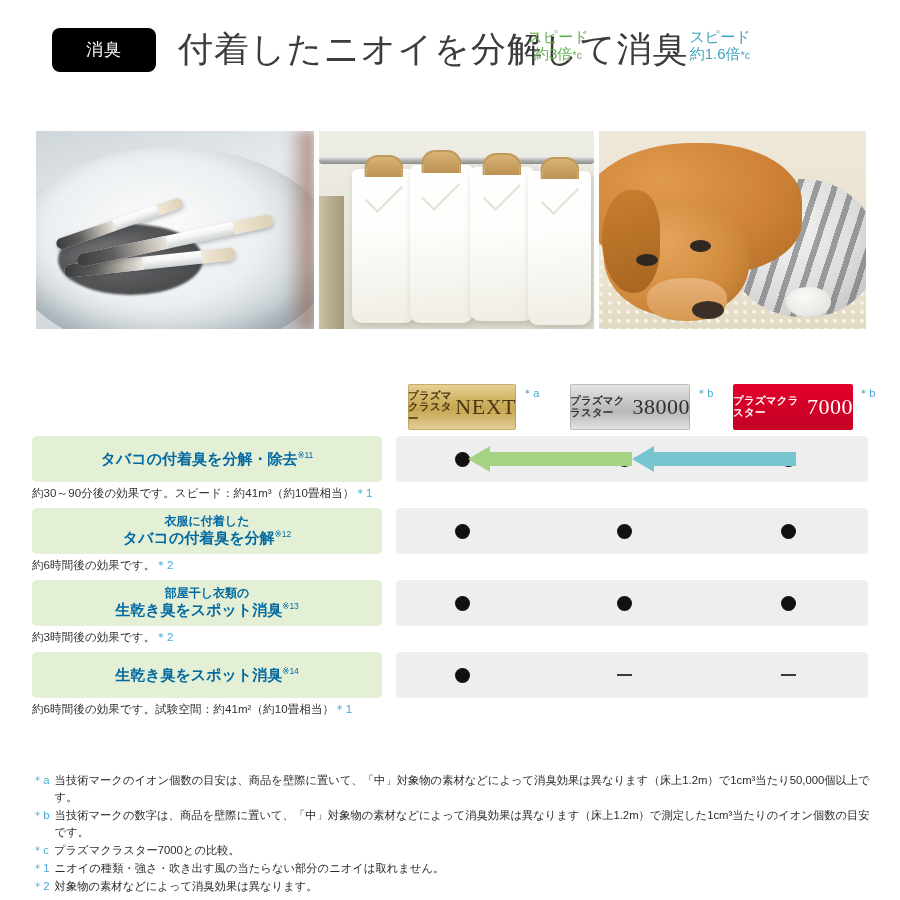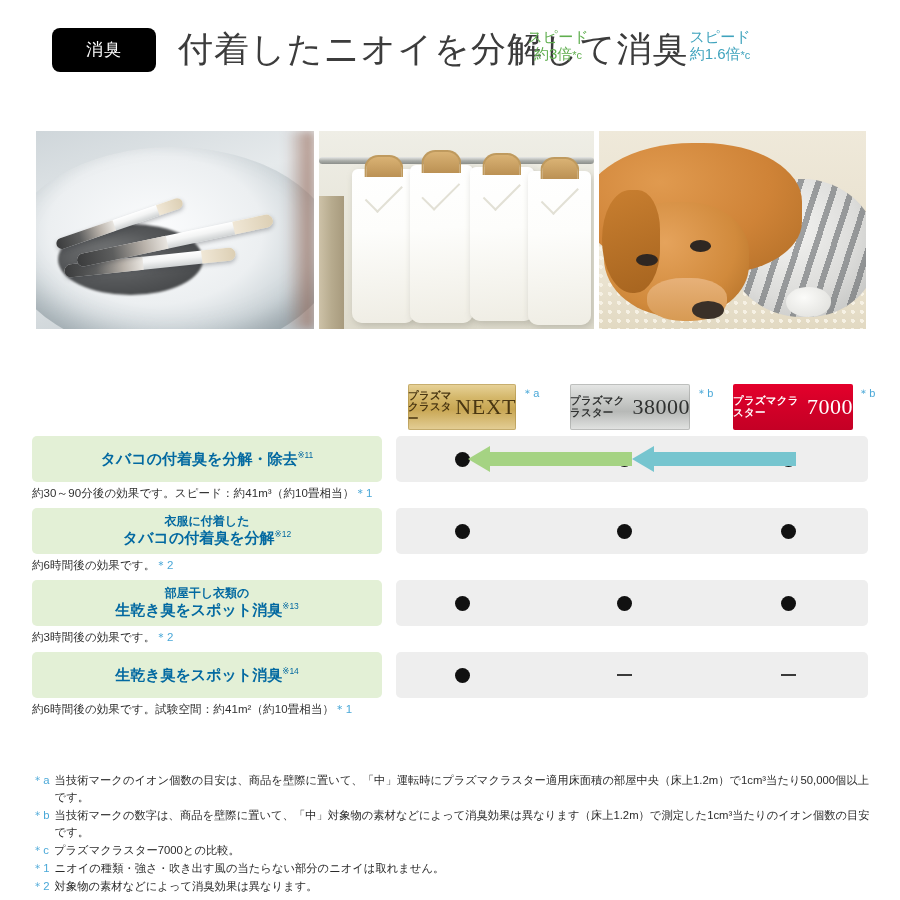--- a/index.html
+++ b/index.html
@@ -485,21 +485,21 @@
     <span>約3倍</span><span class="sup">*c</span>
   </div>
   <div class="speed-label speed-blue">
     <span>スピード</span><br>
     <span>約1.6倍</span><span class="sup">*c</span>
   </div>
 
   <div class="footnotes">
     <div class="fn">
       <span class="mark">＊a</span>
-      <span class="txt">当技術マークのイオン個数の目安は、商品を壁際に置いて、「中」運転時にプラズマクラスター適用床面積の部屋中央（床上1.2m）で1cm³当たり50,000個以上です。</span>
+      <span class="txt">当技術マークのイオン個数の目安は、商品を壁際に置いて、「中」対象物の素材などによって消臭効果は異なります（床上1.2m）で1cm³当たり50,000個以上です。</span>
     </div>
     <div class="fn">
       <span class="mark">＊b</span>
       <span class="txt">当技術マークの数字は、商品を壁際に置いて、「中」対象物の素材などによって消臭効果は異なります（床上1.2m）で測定した1cm³当たりのイオン個数の目安です。</span>
     </div>
     <div class="fn">
       <span class="mark">＊c</span>
       <span class="txt">プラズマクラスター7000との比較。</span>
     </div>
     <div class="fn">

